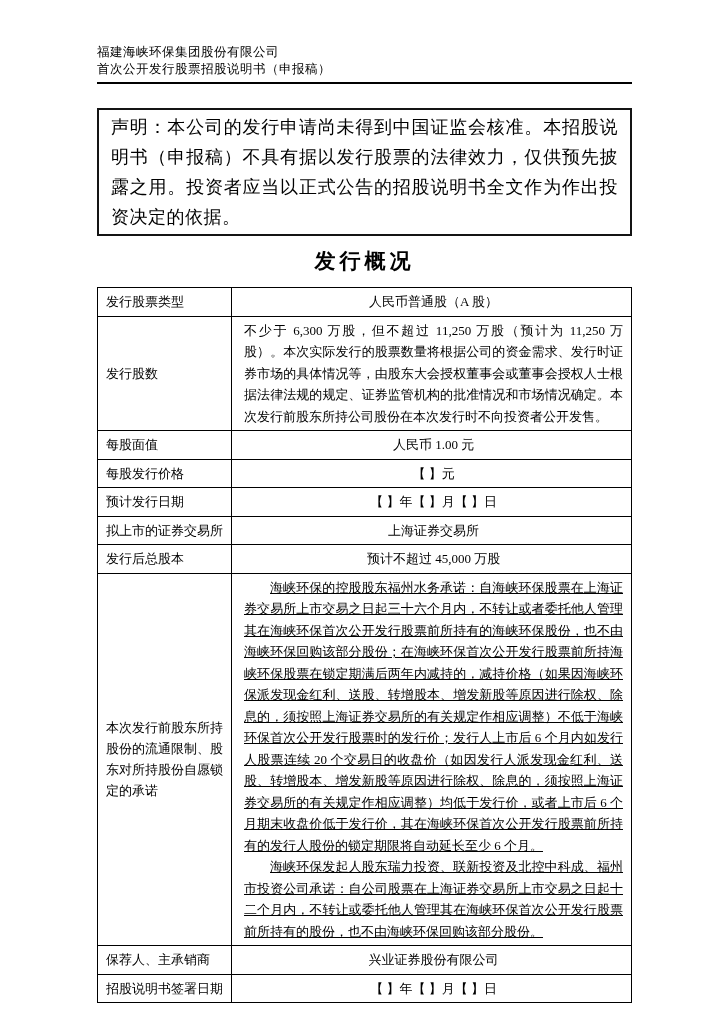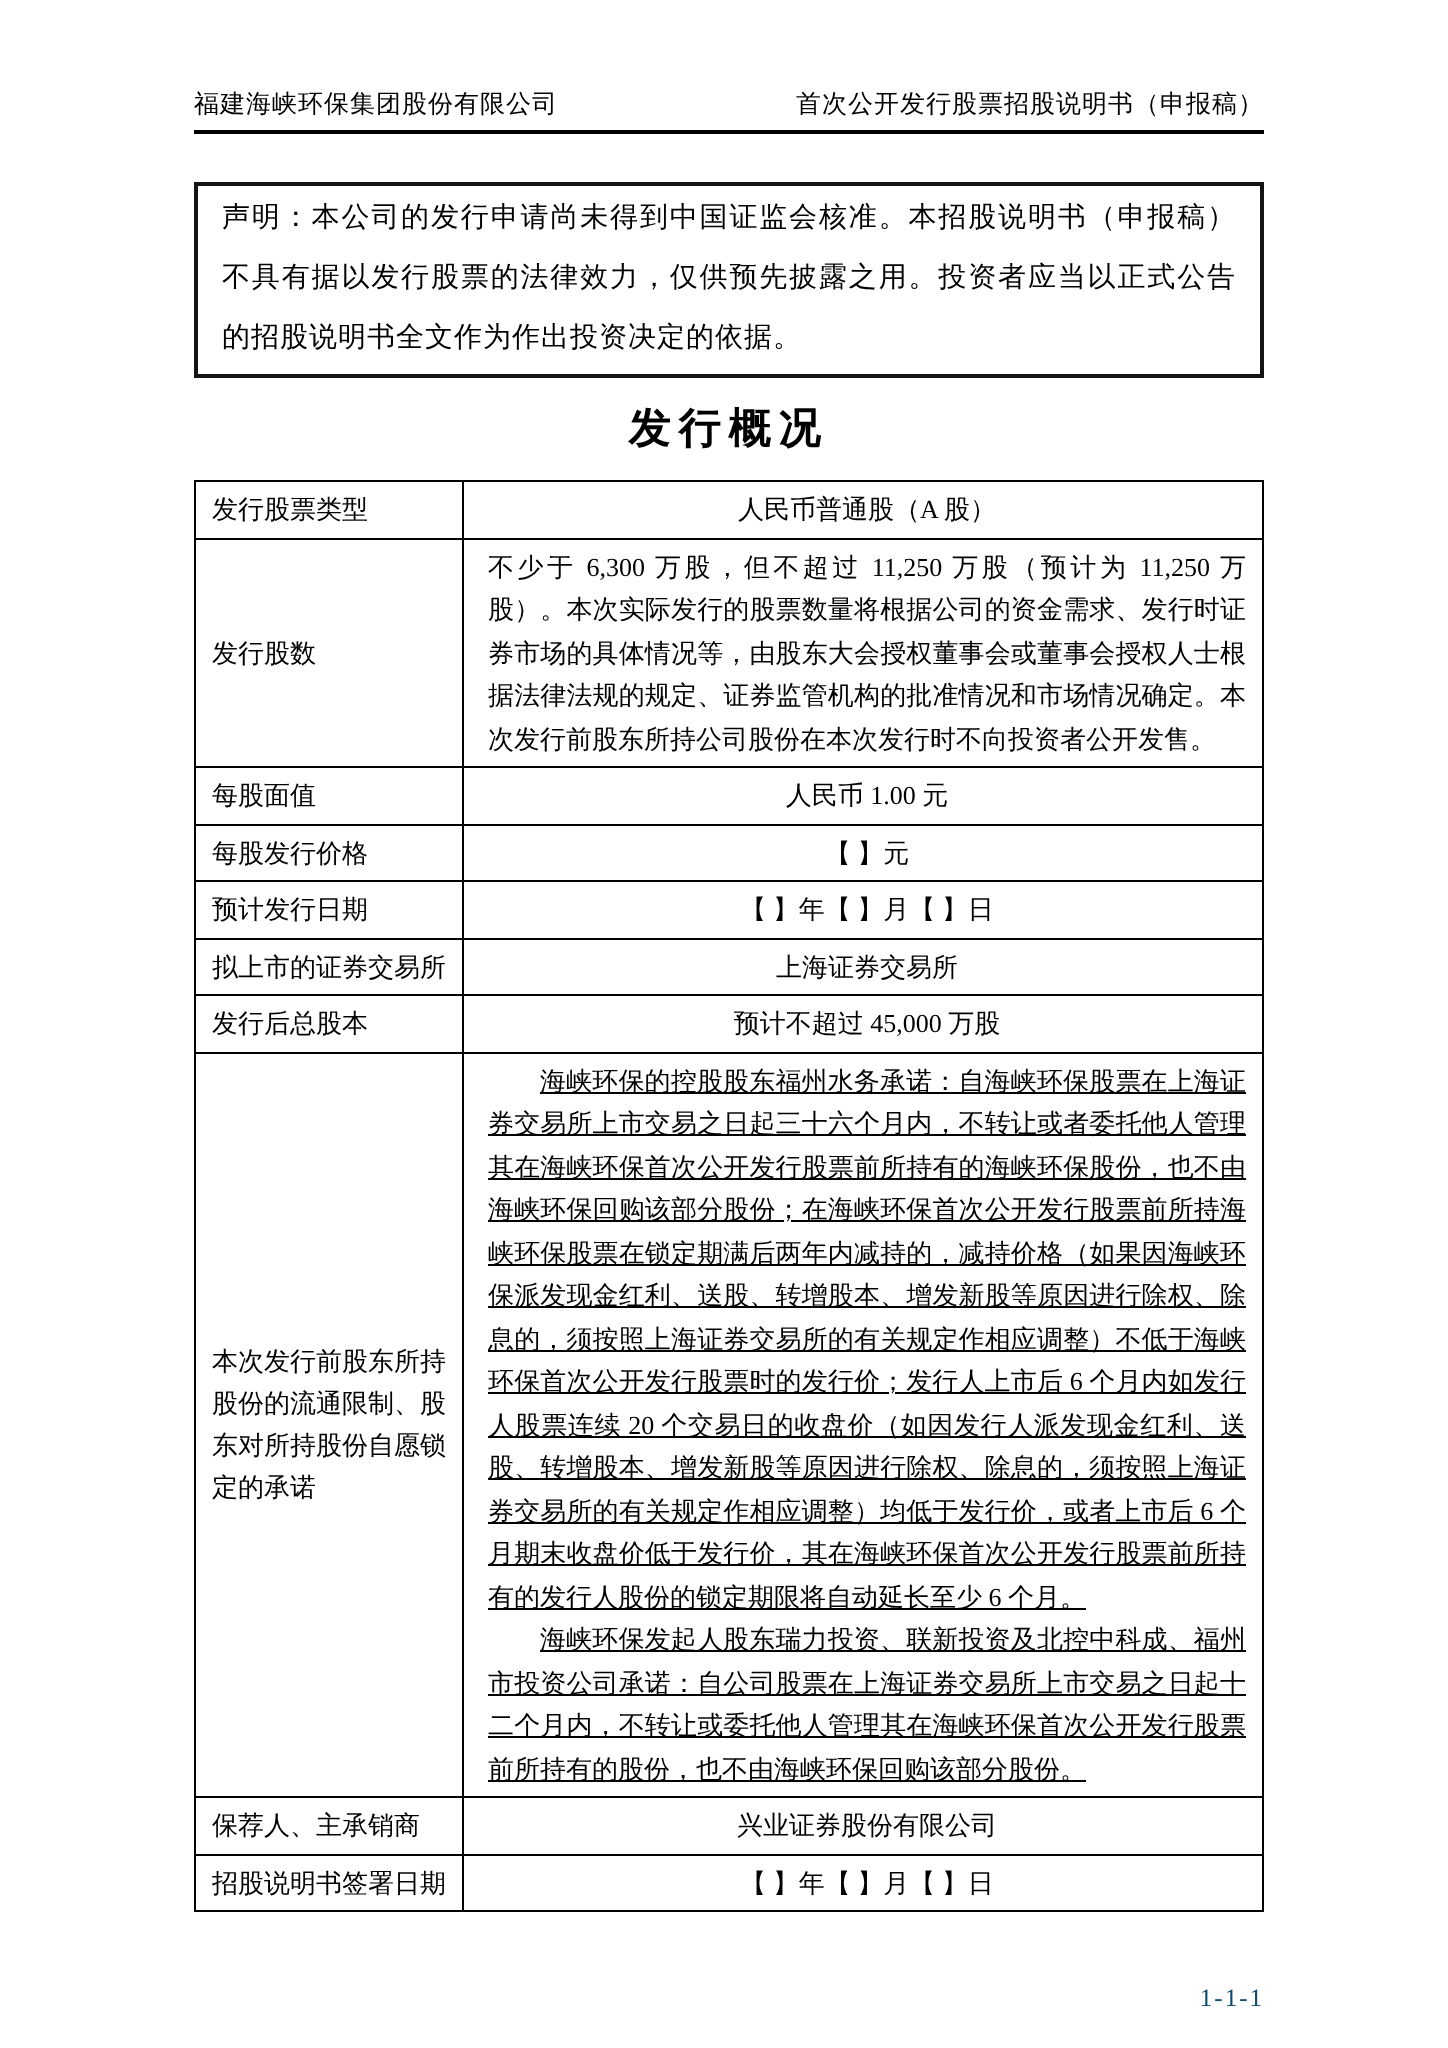--- a/index.html
+++ b/index.html
@@ -10,29 +10,30 @@
     font-family: "Liberation Serif", "DejaVu Serif", serif;
     -webkit-font-smoothing: antialiased;
   }
   .page { width: 724px; height: 1024px; padding: 44px 92px 0 97px; overflow: hidden; }
 
   .header {
     display: flex; justify-content: space-between; align-items: flex-start;
     font-size: 12.5px; letter-spacing: 0.5px;
     padding-bottom: 4px; border-bottom: 2px solid #000;
     white-space: nowrap;
+    flex-direction: column;
   }
 
   .declaration {
     margin-top: 24px;
     border: 2px solid #141414;
     padding: 2px 12px;
   }
   .declaration p {
-    margin: 0; font-size: 14px; line-height: 30px;
+    margin: 0; font-size: 18px; line-height: 30px;
     text-align: justify; letter-spacing: 0.5px;
   }
 
   .title {
     margin: 11px 0 0 0;
     font-size: 21px; font-weight: bold;
     text-align: center; letter-spacing: 4px;
   }
 
   table.overview {

